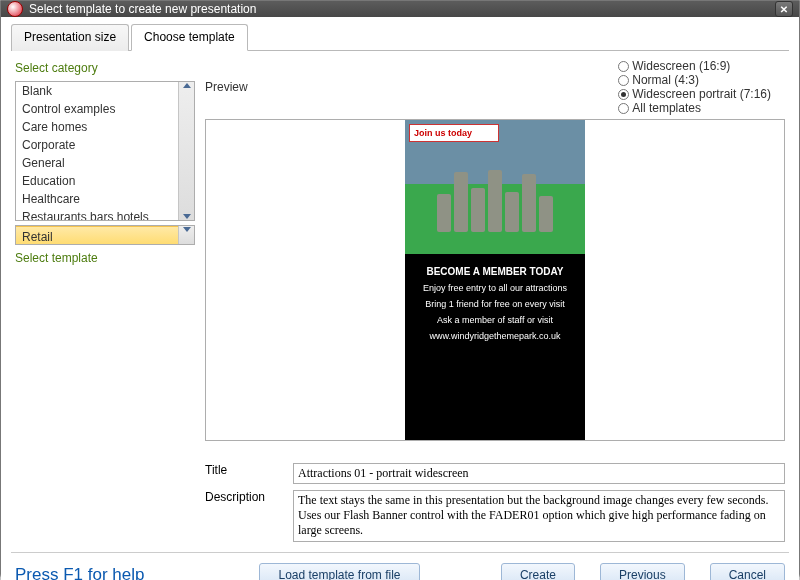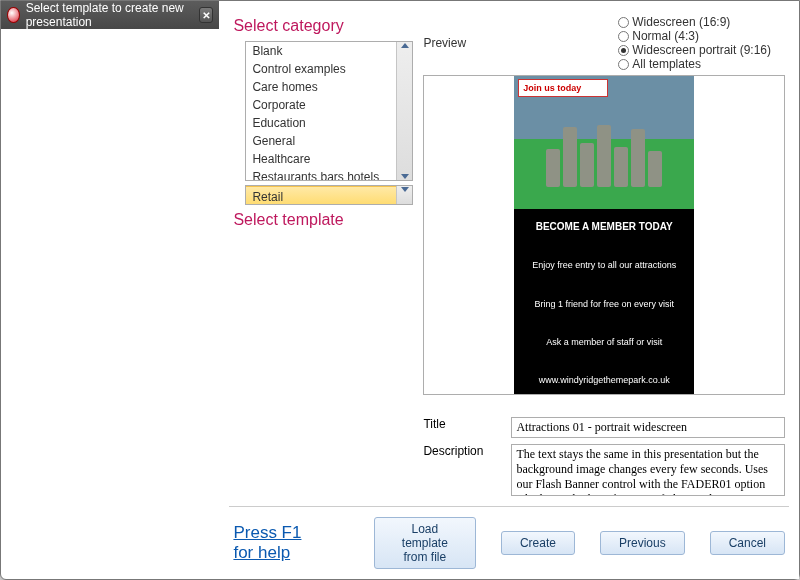--- a/index.html
+++ b/index.html
@@ -1,29 +1,29 @@
 <!DOCTYPE html>
 <html><head>
 <meta charset="utf-8">
 <style>
   * { box-sizing: border-box; font-family: "Segoe UI", Tahoma, sans-serif; }
   body { margin: 0; background: #ddd; width:800px; height:580px; overflow:hidden; }
-  .dialog { width: 800px; height: 580px; background: #fff; border: 1px solid #777; border-radius: 0 0 6px 6px; box-shadow: 0 2px 8px rgba(0,0,0,.3); display:flex; flex-direction:row;}
+  .dialog { width: 800px; height: 580px; background: #fff; border: 1px solid #777; border-radius: 0 0 6px 6px; box-shadow: 0 2px 8px rgba(0,0,0,.3); display:flex; flex-direction:column;}
   .titlebar { background: linear-gradient(#5c5c5c,#474747); color:#fff; height:28px; display:flex; align-items:center; padding:0 6px; font-size:12px; }
   .titlebar .tb-icon { width:16px;height:16px;margin-right:6px; background:radial-gradient(circle at 35% 35%,#fff,#d23);border-radius:50%;border:1px solid #900;}
   .titlebar .spacer{flex:1}
   .titlebar .tb-close{width:18px;height:16px;background:linear-gradient(#7a7a7a,#555);border:1px solid #333;border-radius:3px;display:flex;align-items:center;justify-content:center;font-weight:bold;font-size:10px;color:#fff;cursor:pointer}
   .body { flex:1; padding:6px 10px 6px 10px; background:#fff; display:flex; flex-direction:column;}
   .tabs { display:flex; border-bottom:1px solid #b9b9b9; font-size:12px;}
   .tab { padding:5px 12px 6px; border:1px solid #b9b9b9; border-bottom:none; margin-right:2px; background:linear-gradient(#f7f7f7,#ececec); border-radius:3px 3px 0 0; cursor:pointer; position:relative; top:1px;}
   .tab.active { background:#fff; border-bottom:1px solid #fff; top:1px;}
   .content { flex:1; display:flex; gap:10px; padding:8px 4px 4px 4px; font-size:12px; min-height:0;}
   .left { width:180px; display:flex; flex-direction:column; gap:4px;}
-  .label{font-size:16px;color:#be185d;margin:2px 0;}
-  .listbox { border:1px solid #adadad; background:#fff; position:relative; height:140px; display:flex;margin-left:12px;}
+  .label{font-size:12px;color:#4d7c0f;margin:2px 0;}
+  .listbox { border:1px solid #adadad; background:#fff; position:relative; height:140px; display:flex;}
   .list-inner{flex:1;overflow:hidden;}
   .list-inner div{padding:2px 6px;font-size:12px;color:#333;white-space:nowrap}
   .list-inner div.selected{background:linear-gradient(#ffe9a6,#ffda6a);border-top:1px solid #f5c34e;border-bottom:1px solid #f5c34e}
   .listscroll{width:16px;background:linear-gradient(#eee,#ddd);border-left:1px solid #c5c5c5;display:flex;flex-direction:column;align-items:center;justify-content:space-between;padding:1px 0}
   .arrow{width:0;height:0;border-left:4px solid transparent;border-right:4px solid transparent;}
   .arrow.up{border-bottom:5px solid #4a6a94}
   .arrow.down{border-top:5px solid #4a6a94}
   .combo{height:20px;}
   .combo .list-inner div{padding:3px 6px}
   .templist{flex:1;}
@@ -34,21 +34,21 @@
   .radio .dot{width:11px;height:11px;border:1px solid #777;border-radius:50%;display:flex;align-items:center;justify-content:center;background:#fff}
   .radio.sel .dot::after{content:"";width:5px;height:5px;background:#333;border-radius:50%}
   .preview-pane{flex:1;border:1px solid #adadad;background:#fff;display:flex;align-items:center;justify-content:center;min-height:0;overflow:hidden}
   .poster{width:180px;height:320px;background:#000;color:#fff;font-size:9px;text-align:center;display:flex;flex-direction:column}
   .poster .topbox{position:relative;height:134px;background:linear-gradient(#6b8fa5 0%,#6b8fa5 48%,#3aa84d 48%,#3aa84d 100%);}
   .poster .callout{position:absolute;top:4px;left:4px;width:90px;background:#fff;border:1px solid #c33;padding:3px 4px;text-align:left;color:#000}
   .poster .callout .red{color:#c00;font-weight:bold;font-size:9px}
   .poster .callout .blk{font-weight:bold;font-size:9px;line-height:1.15}
   .poster .stones{position:absolute;bottom:22px;left:0;right:0;height:70px;display:flex;justify-content:center;gap:3px;align-items:flex-end}
   .stones span{display:block;width:14px;background:#8f9285;border-radius:2px}
-  .poster .textblock{flex:1;padding:8px 6px 10px;display:flex;flex-direction:column;gap:6px;justify-content:space-between}
+  .poster .textblock{flex:1;padding:8px 6px 10px;display:flex;flex-direction:column;gap:6px;justify-content:flex-start}
   .poster .textblock .big{font-weight:bold;font-size:10px;margin-top:4px}
   .meta{display:grid;grid-template-columns:78px 1fr;gap:6px 10px;margin-top:22px;font-size:12px;align-items:start}
   .meta input, .meta textarea{width:100%;font:12px "Segoe UI";padding:2px 4px;border:1px solid #adadad;background:#fff;resize:none}
   .meta textarea{height:52px}
   .footer{border-top:1px solid #ccc;margin-top:6px;padding:10px 4px 4px;display:flex;align-items:center}
   .footer a{color:#0a59b0;font-size:17px}
   .footer .fsp{width:90px}
   .btn{border:1px solid #9db7d6;background:linear-gradient(#f2f7fd,#d7e5f5);color:#1a3f66;padding:4px 18px;font-size:12px;border-radius:3px;cursor:pointer;margin-left:25px}
   .footer .push{margin-left:auto}
 </style>
@@ -56,31 +56,35 @@
 <body>
 
 <div class="dialog">
   <div class="titlebar">
     <span class="tb-icon"></span>
     <span>Select template to create new presentation</span>
     <span class="spacer"></span>
     <span class="tb-close">✕</span>
   </div>
   <div class="body">
+    <div class="tabs">
+      <div class="tab">Presentation size</div>
+      <div class="tab active">Choose template</div>
+    </div>
     <div class="content">
       <div class="left">
         <div class="label">Select category</div>
         <div class="listbox">
           <div class="list-inner" id="cat-list">
               <div>Blank</div>
               <div>Control examples</div>
               <div>Care homes</div>
               <div>Corporate</div>
+              <div>General</div>
               <div>Education</div>
-              <div>General</div>
               <div>Healthcare</div>
               <div>Restaurants bars hotels</div>
             </div>
           <div class="listscroll">
             <span class="arrow up"></span>
             <span class="arrow down"></span>
           </div>
         </div>
         <div class="listbox combo">
           <div class="list-inner">
@@ -100,21 +104,21 @@
               <span class="radio" style="margin-right: 14px;">
                 <span class="dot"></span>
                 <span>Widescreen (16:9)</span>
               </span>
               <span class="radio" style="margin-right: 14px;">
                 <span class="dot"></span>
                 <span>Normal (4:3)</span>
               </span>
               <span class="radio sel" style="margin-right: 14px;">
                 <span class="dot"></span>
-                <span>Widescreen portrait (9:16)</span>
+                <span>Widescreen portrait (7:16)</span>
               </span>
               <span class="radio" style="margin-right: 14px;">
                 <span class="dot"></span>
                 <span>All templates</span>
               </span>
             </span>
         </div>
         <div class="preview-pane">
           <div class="poster">
             <div class="topbox">

